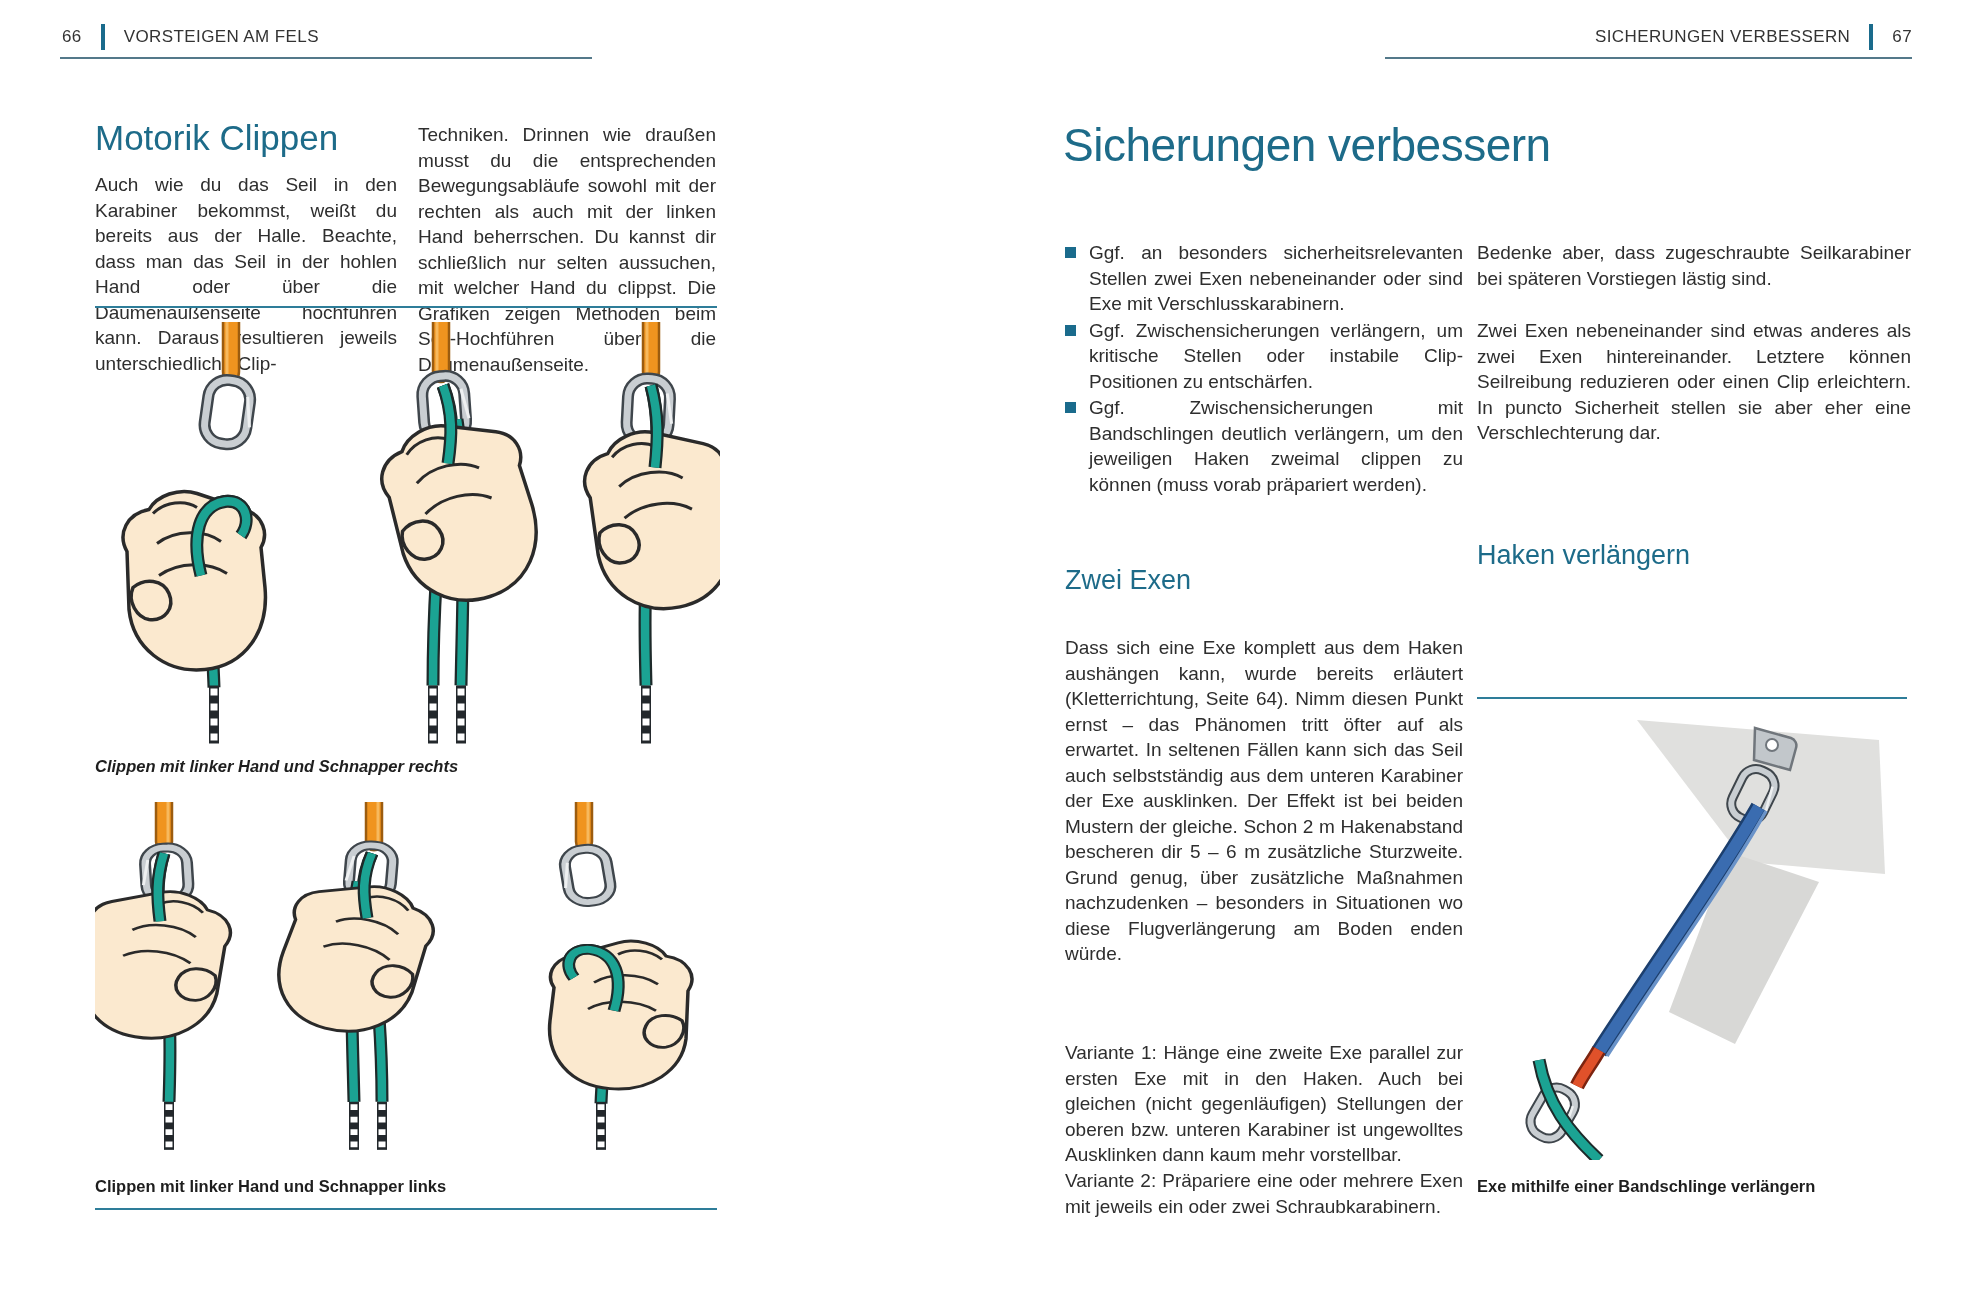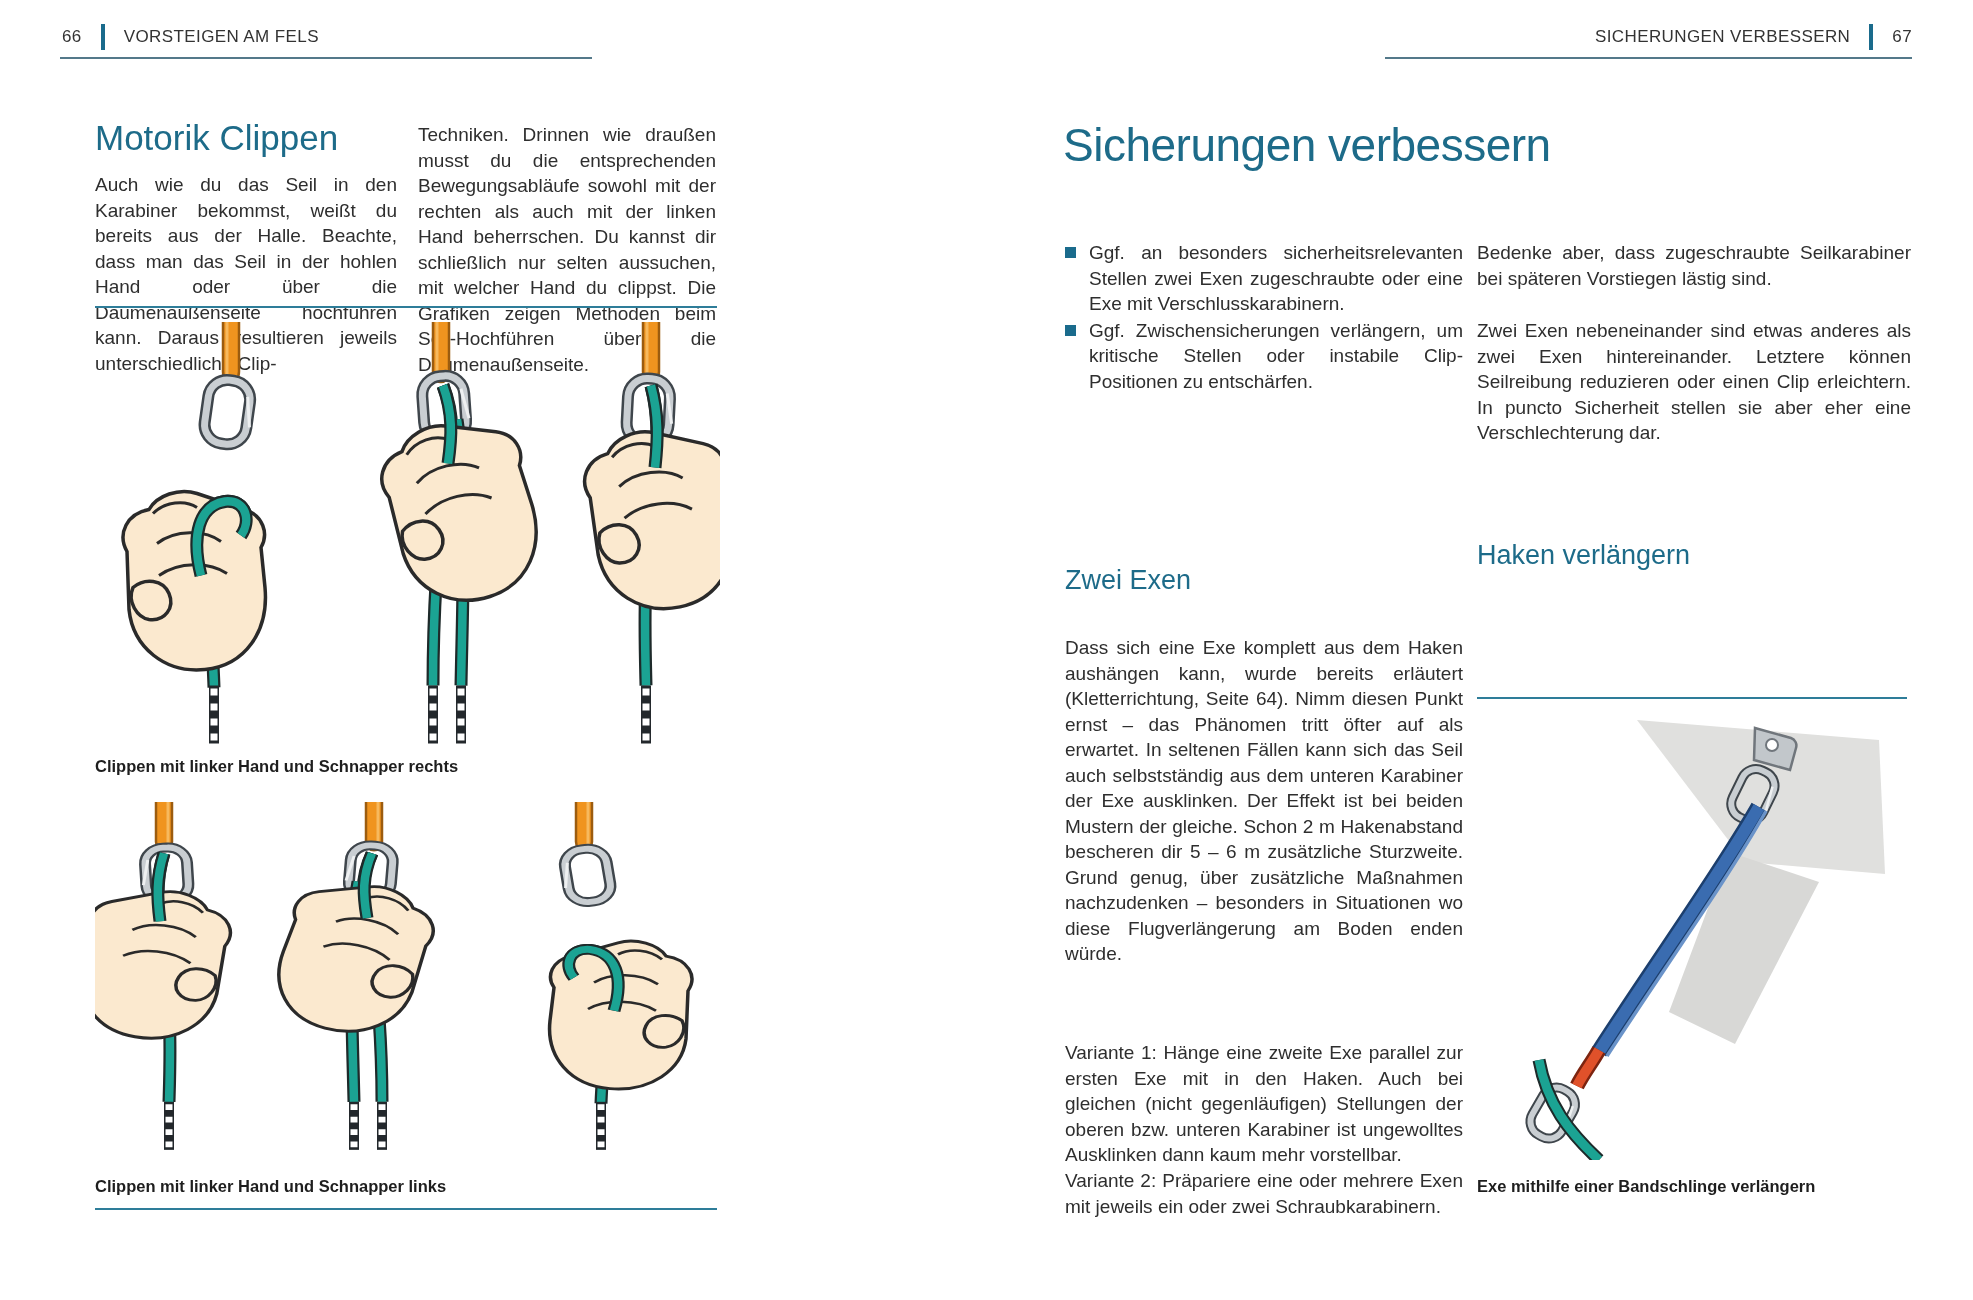--- a/index.html
+++ b/index.html
@@ -116,39 +116,43 @@
         <path d="M120,160 C106,126 150,108 154,142" fill="none" stroke="#1e2a2a" stroke-width="13"></path>
         <path d="M120,160 C106,126 150,108 154,142" fill="none" stroke="#1ba393" stroke-width="8.5"></path>
         <use href="#hand" transform="translate(55,116) rotate(-6)"></use>
         <path d="M136,62 C144,92 143,116 140,144" fill="none" stroke="#1e2a2a" stroke-width="13"></path>
         <path d="M136,62 C144,92 143,116 140,144" fill="none" stroke="#1ba393" stroke-width="8.5"></path>
         <use href="#tail" transform="translate(131,362)"></use>
       </g>
     </g>
   </svg>
 
-  <div class="caption" style="left:95px;top:757px;">Clippen mit linker Hand und Schnapper rechts</div>
+  <div class="caption" style="left:95px;top:757px;font-style:italic;">Clippen mit linker Hand und Schnapper rechts</div>
 
   <svg class="illo" style="left:95px;top:802px;" width="625" height="352" viewBox="0 0 625 425" preserveAspectRatio="none">
     <use href="#cliprow" transform="translate(625,0) scale(-1,1)"></use>
   </svg>
 
   <div class="caption" style="left:95px;top:1177px;">Clippen mit linker Hand und Schnapper links</div>
   <div class="rule-teal" style="left:95px;top:1208px;width:622px;"></div>
 
   <div class="title-xl h-teal" style="left:1063px;top:118px;">Sicherungen verbessern</div>
 
   <div class="bullets" style="left:1065px;top:240px;width:398px;">
     <div class="bullet">
       <span class="sq"></span>
-      <span>Ggf. an besonders sicherheitsrelevanten Stellen zwei Exen zugeschraubte oder eine Exe mit Verschlusskarabinern.</span>
+      <span>Ggf. an besonders sicherheitsrelevanten Stellen zwei Exen nebeneinander oder sind Exe mit Verschlusskarabinern.</span>
     </div>
     <div class="bullet">
       <span class="sq"></span>
       <span>Ggf. Zwischensicherungen verlängern, um kritische Stellen oder instabile Clip-Positionen zu entschärfen.</span>
+    </div>
+    <div class="bullet">
+      <span class="sq"></span>
+      <span>Ggf. Zwischensicherungen mit Bandschlingen deutlich verlängern, um den jeweiligen Haken zweimal clippen zu können (muss vorab präpariert werden).</span>
     </div>
   </div>
 
   <div class="h-sub h-teal" style="left:1065px;top:565px;">Zwei Exen</div>
   <div class="col" style="left:1065px;top:635px;width:398px;">Dass sich eine Exe komplett aus dem Haken aushängen kann, wurde bereits erläutert (Kletterrichtung, Seite 64). Nimm diesen Punkt ernst – das Phänomen tritt öfter auf als erwartet. In seltenen Fällen kann sich das Seil auch selbstständig aus dem unteren Karabiner der Exe ausklinken. Der Effekt ist bei beiden Mustern der gleiche. Schon 2 m Hakenabstand bescheren dir 5 – 6 m zusätzliche Sturzweite. Grund genug, über zusätzliche Maßnahmen nachzudenken – besonders in Situationen wo diese Flugverlängerung am Boden enden würde.</div>
 
   <div class="col" style="left:1065px;top:1040px;width:398px;">Variante 1: Hänge eine zweite Exe parallel zur ersten Exe mit in den Haken. Auch bei gleichen (nicht gegenläufigen) Stellungen der oberen bzw. unteren Karabiner ist ungewolltes Ausklinken dann kaum mehr vorstellbar.</div>
   <div class="col" style="left:1065px;top:1168px;width:398px;">Variante 2: Präpariere eine oder mehrere Exen mit jeweils ein oder zwei Schraubkarabinern.</div>
 
   <div class="col" style="left:1477px;top:240px;width:434px;">Bedenke aber, dass zugeschraubte Seilkarabiner bei späteren Vorstiegen lästig sind.</div>

